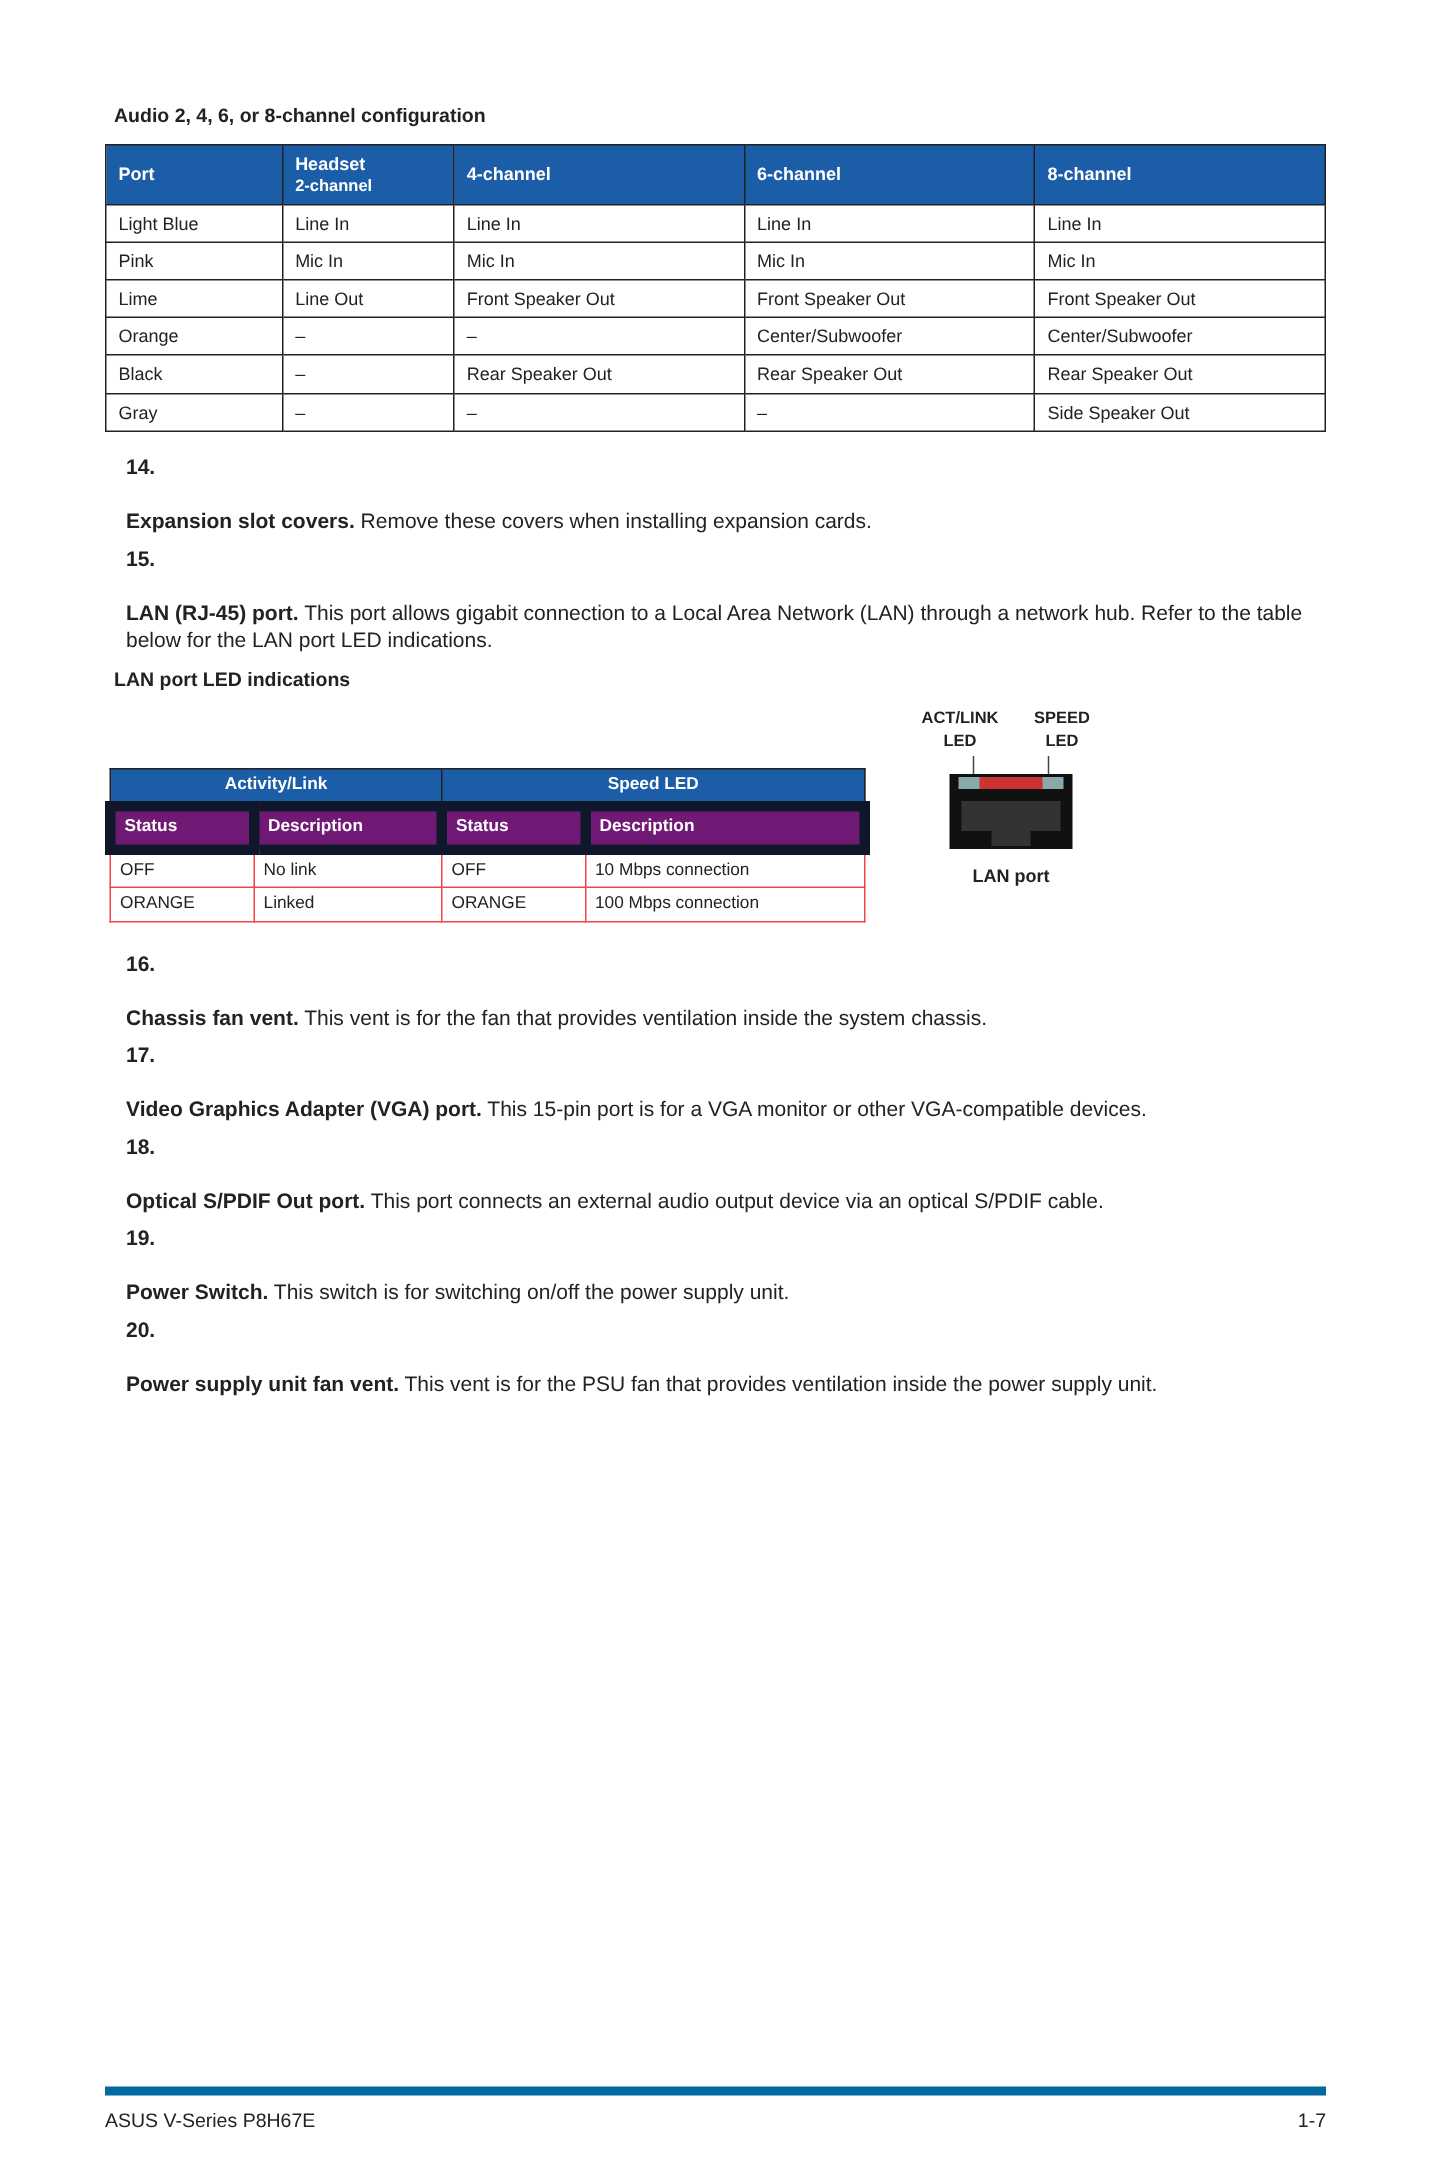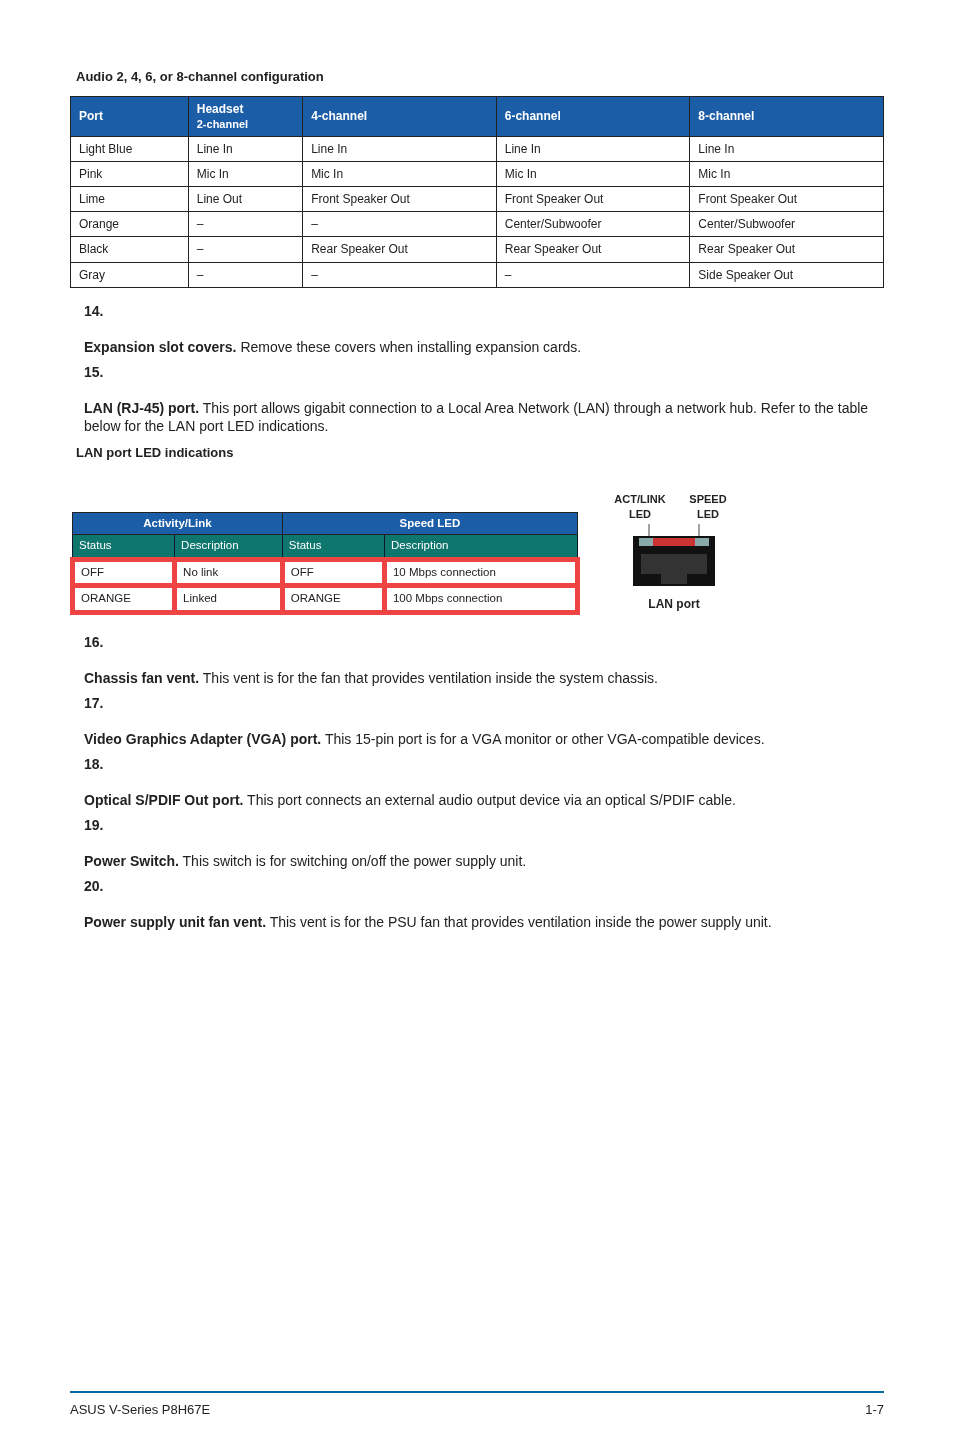--- a/index.html
+++ b/index.html
@@ -56,35 +56,35 @@
   table.lan {
     border-collapse: collapse;
     width: 510px;
     margin-top: 40px;
   }
   table.lan .grouphead td {
     background:#1c5da7; color:#fff; text-align:center; font-weight:bold;
     border:1px solid #222; font-size:11.5px; padding:3px 4px;
   }
   table.lan th {
-    background:#0f766e; color:#fff; font-weight:normal;
-    border:1px solid #0f172a; font-size:11.5px; padding:3px 6px; text-align:left;
+    background:#701a75; color:#fff; font-weight:bold;
+    border:7px solid #0f172a; font-size:11.5px; padding:3px 6px; text-align:left;
   }
   table.lan td {
-    border:5px solid #ef4444; font-size:11.5px; padding:3px 6px;
+    border:1px solid #ef4444; font-size:11.5px; padding:3px 6px;
   }
   .port-diagram { text-align:center; font-size:11px; }
-  .port-diagram .labels { display:flex; gap:8px; font-weight:bold; justify-content:center;margin-top:20px;}
+  .port-diagram .labels { display:flex; gap:8px; font-weight:bold; justify-content:center;}
   .port-diagram .labels > div { width:60px; }
   .port-diagram svg { display:block; margin:2px auto 0 auto; }
   .port-caption { font-weight:bold; font-size:12px; margin-top:2px; }
 
   .footer {
     position: relative;
-    border-top: 2px solid #0369a1;
+    border-top: 6px solid #0369a1;
     margin-top: 460px;
     padding-top: 8px;
     font-size: 13px;
     display:flex; justify-content:space-between;
   }
 </style>
 </head>
 <body>
 
 <div class="section-title">Audio 2, 4, 6, or 8-channel configuration</div>

